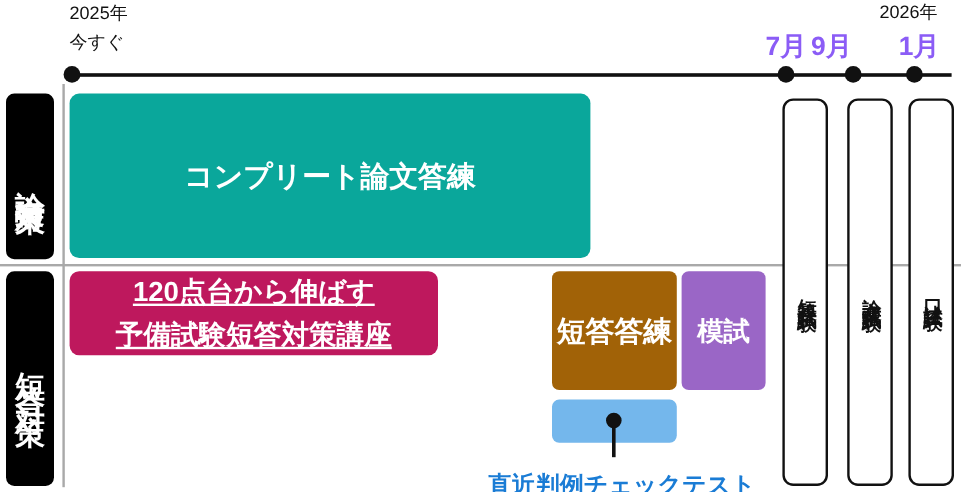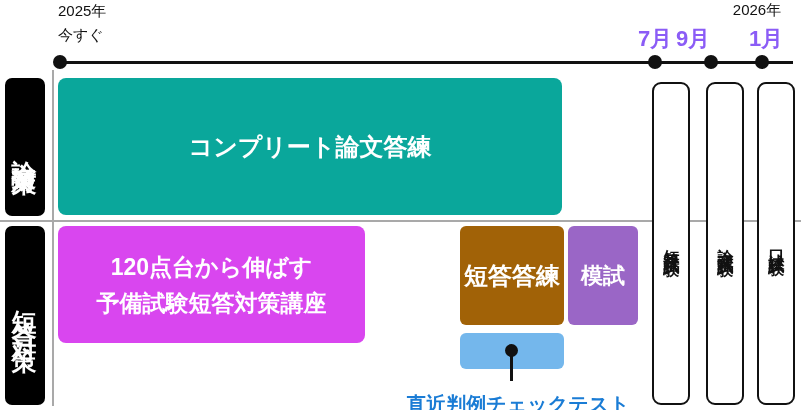--- a/index.html
+++ b/index.html
@@ -31,22 +31,22 @@
   .row-label span {
     writing-mode: vertical-rl; text-orientation: upright;
     color: #fff; font-weight: bold; font-size: 25px; white-space: nowrap;
   }
 
   
   .bar {
     display: flex; flex-direction: column; align-items: center; justify-content: center;
     color: #fff; font-weight: bold; text-align: center; border-radius: 8px;
   }
-  .bar-complete   { left: 58px;  top: 78px;  width: 504px; height: 137px; background: #0aa79b; font-size: 24px; }
-  .bar-tanto      { left: 58px;  top: 226px; width: 307px; height: 117px;  background: #d946ef; font-size: 23px; line-height: 36px; }
+  .bar-complete   { left: 58px;  top: 78px;  width: 434px; height: 137px; background: #0aa79b; font-size: 24px; }
+  .bar-tanto      { left: 58px;  top: 226px; width: 307px; height: 70px;  background: #be185d; font-size: 23px; line-height: 36px; text-decoration: underline; }
   .bar-touren     { left: 460px; top: 226px; width: 104px; height: 99px;  background: #a16207; font-size: 24px; border-radius: 6px; }
   .bar-moshi      { left: 568px; top: 226px; width: 70px;  height: 99px;  background: #9a66c6; font-size: 22px; line-height: 30px; border-radius: 6px; }
 
   
   .check-box  { left: 460px; top: 333px; width: 104px; height: 36px; background: #74b7ec; border-radius: 6px; }
   .check-dot  { left: 505px; top: 344px; width: 13px; height: 13px; border-radius: 50%; background: #111; }
   .check-stem { left: 510px; top: 351px; width: 3px; height: 30px; background: #111; }
   .check-text { left: 518px; top: 391px; transform: translateX(-50%); color: #1a7cd5;
                 font-size: 20px; font-weight: bold; white-space: nowrap; }
 

